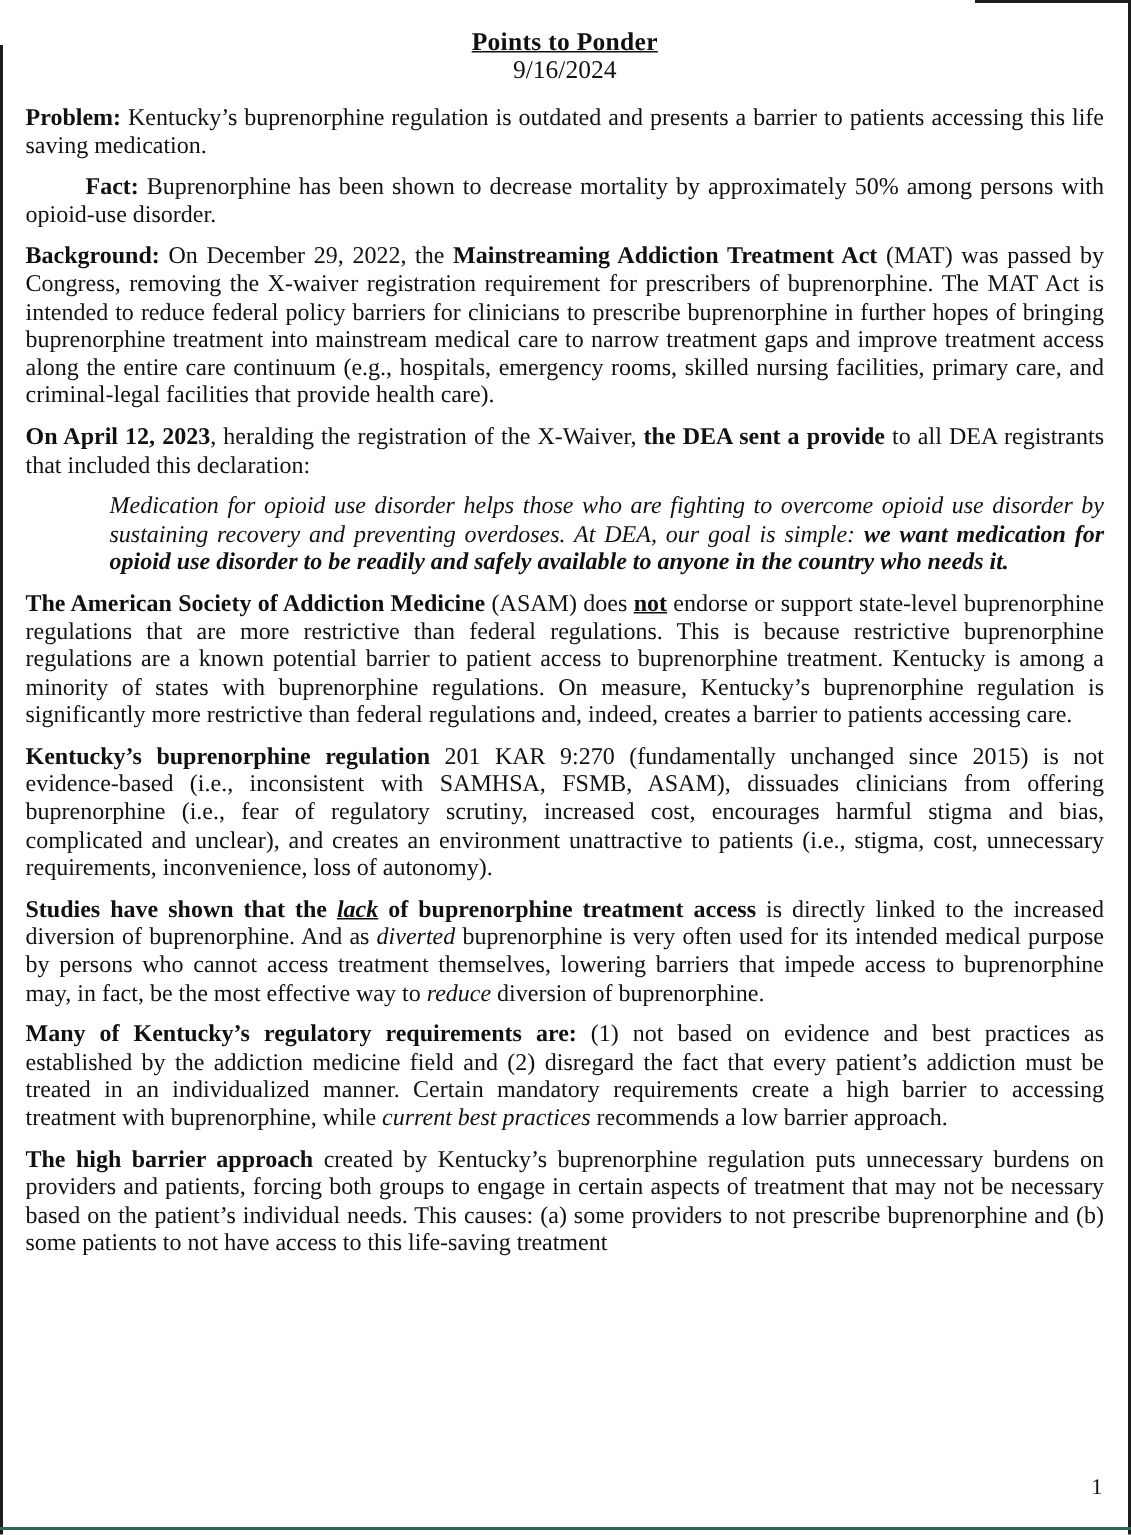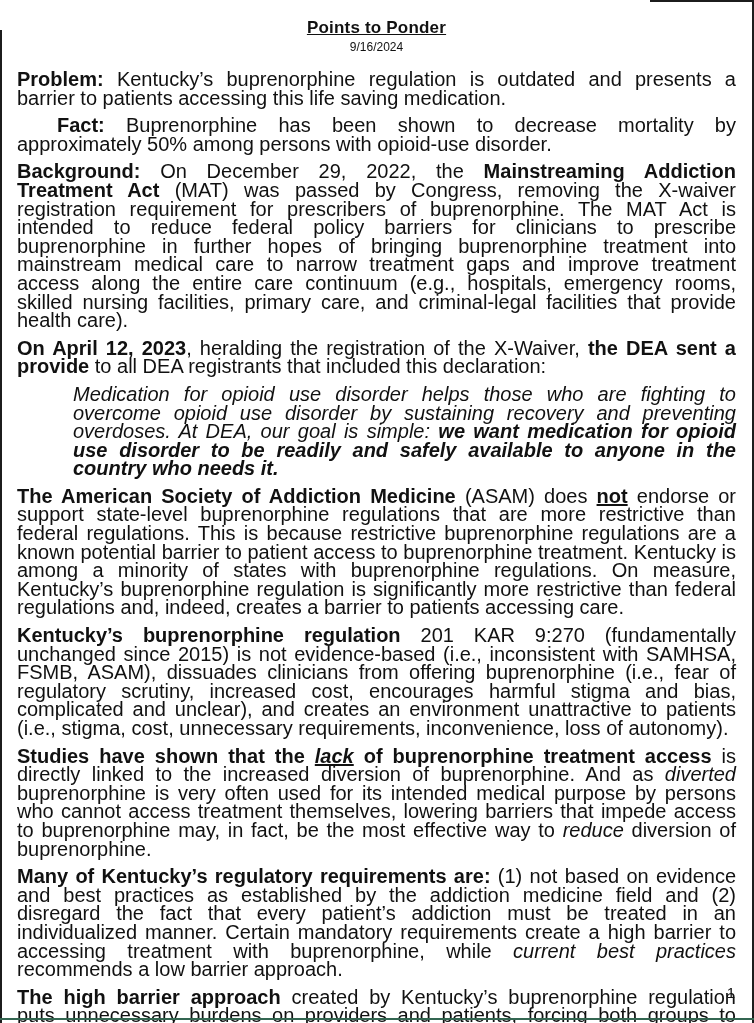--- a/index.html
+++ b/index.html
@@ -11,36 +11,37 @@
     color: #111111;
     position: relative;
     overflow: hidden;
   }
   .page {
     position: relative;
     width: 754px;
     height: 1023px;
     box-sizing: border-box;
     padding: 18px 18px 0 17px;
+    font-family: Liberation Serif, serif;
   }
   .doc-header { text-align: center; margin-bottom: 14px; }
   .doc-title {
     font-size: 17px;
     font-weight: bold;
     text-decoration: underline;
     line-height: 20px;
     letter-spacing: 0.2px;
   }
   .doc-date {
-    font-size: 12px;
+    font-size: 17px;
     line-height: 18px;
   }
   .doc-body p {
     margin: 0 0 9px 0;
-    font-size: 20px;
+    font-size: 16px;
     line-height: 18.6px;
     text-align: justify;
   }
   .doc-body p.quote {
     margin-left: 56px;
     font-style: italic;
   }
   .page-number {
     position: absolute;
     right: 19px;

